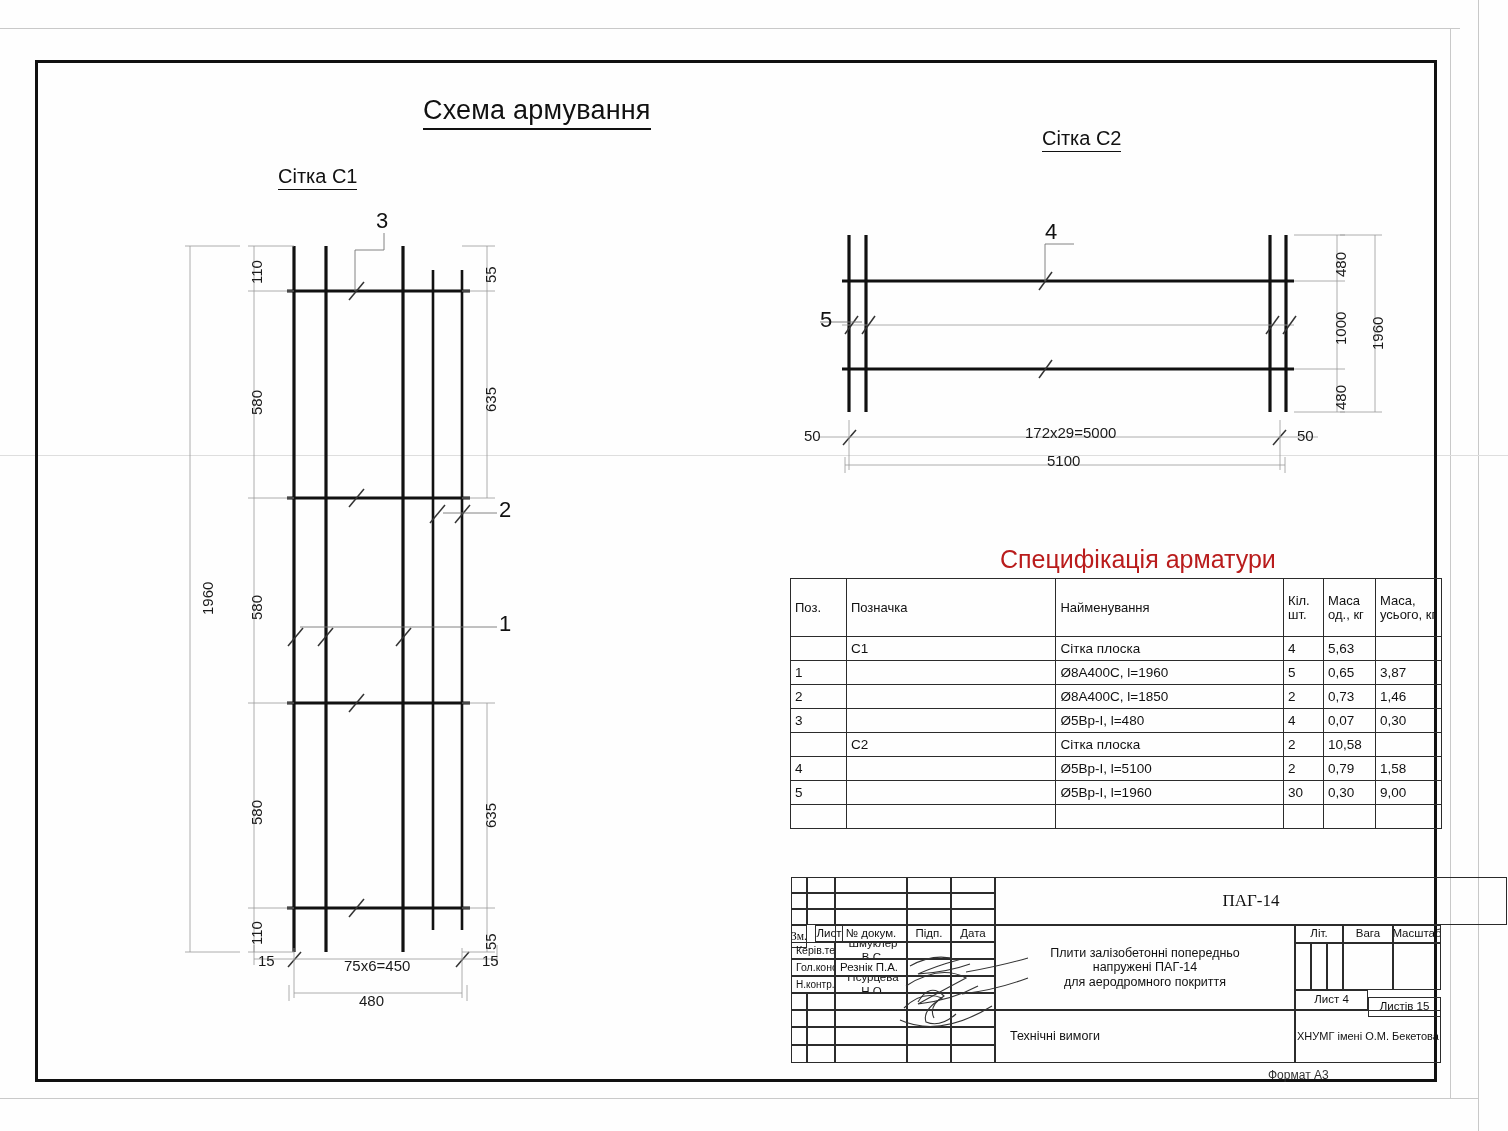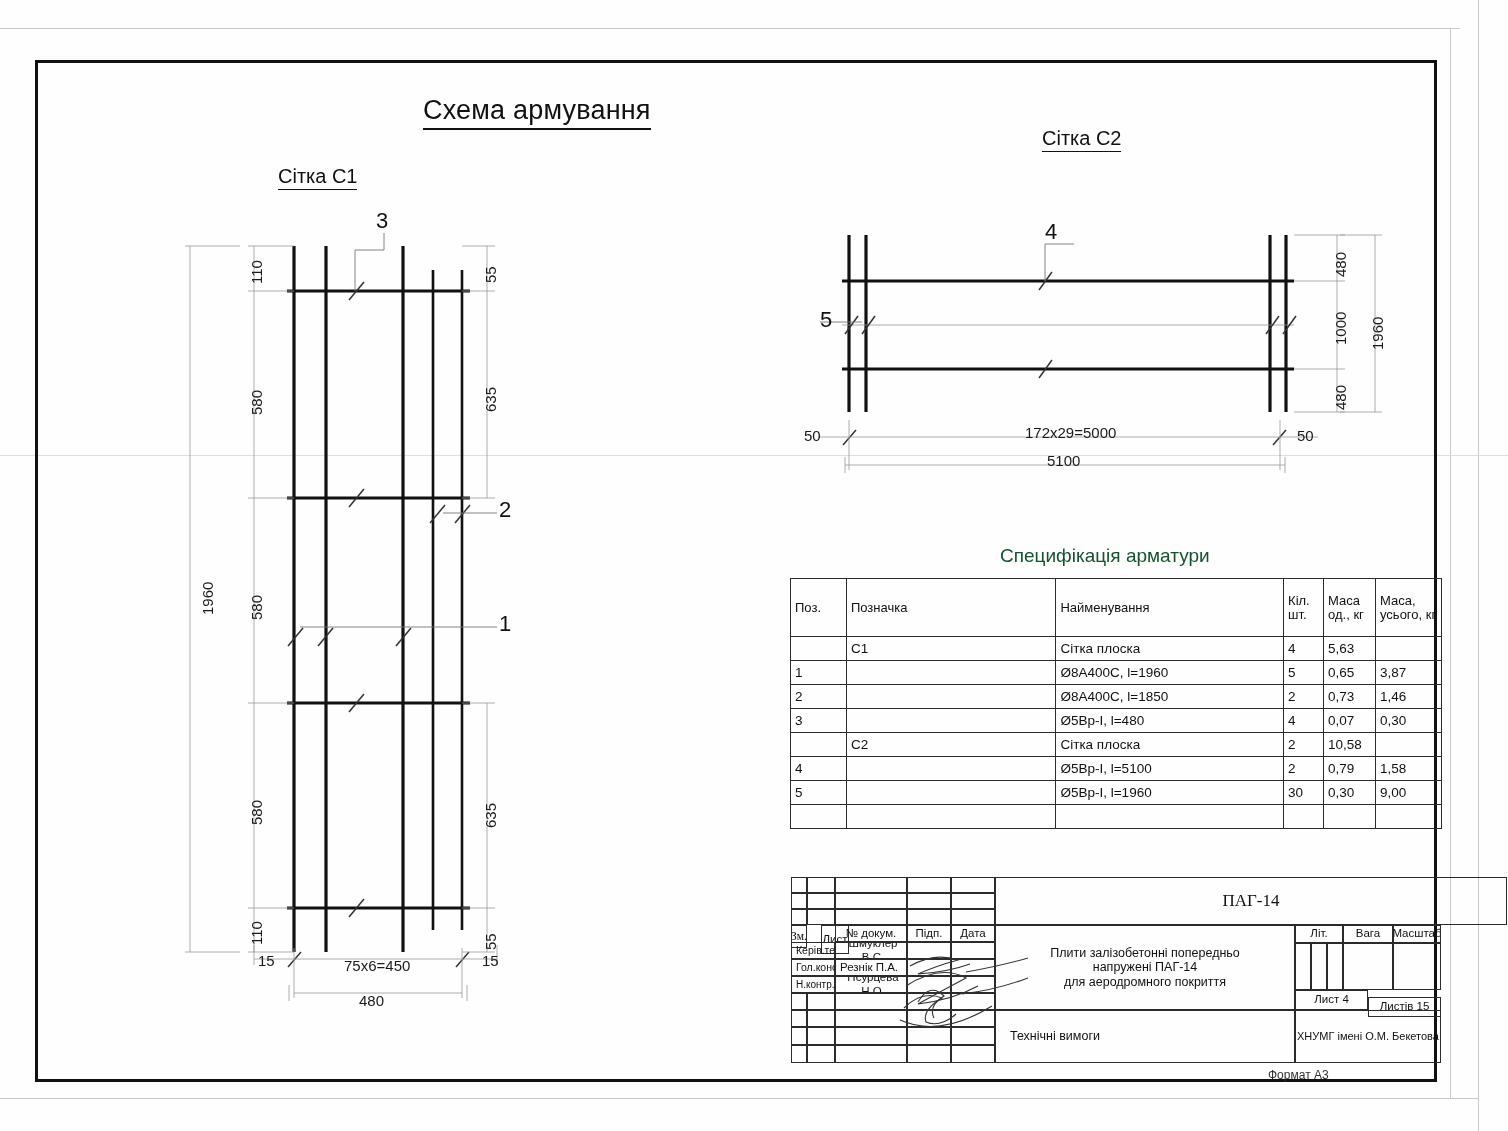--- a/index.html
+++ b/index.html
@@ -27,21 +27,21 @@
   .dimtxt{font-size:15px;color:#1a1a1a;font-family:"Liberation Sans",sans-serif;}
   .dimtxt.rot{transform:rotate(-90deg);transform-origin:0 0;}
   .poslabel{font-size:22px;color:#111;}
 
   .heading{position:absolute;font-size:27px;color:#111;
            border-bottom:2px solid #111;padding-bottom:2px;letter-spacing:0.2px;}
   .subheading{position:absolute;font-size:20px;color:#111;
            border-bottom:1.5px solid #111;padding-bottom:1px;}
 
   
-  .spec-title{position:absolute;left:1000px;top:545px;font-size:19px;color:#14532d;}
+  .spec-title{position:absolute;left:1000px;top:545px;font-size:25px;color:#b91c1c;}
   table.spec{position:absolute;left:790px;top:578px;width:652px;
              border-collapse:collapse;font-size:13.5px;color:#111;}
   table.spec td,table.spec th{border:1px solid #2b2b2b;padding:2px 4px;
              font-weight:normal;text-align:left;height:24px;box-sizing:border-box;}
   table.spec th{font-size:13px;line-height:1.06;height:58px;}
   td.nm{text-align:left;padding-left:8px;}
   .c-pos{width:56px;}
   .c-mark{width:210px;}
   .c-name{width:228px;}
   .c-qty{width:40px;}
@@ -337,21 +337,21 @@
     <div class="cell" style="left:116px;top:16px;width:44px;height:16px;"></div>
     <div class="cell" style="left:160px;top:16px;width:44px;height:16px;"></div>
 
     <div class="cell" style="left:0;top:32px;width:16px;height:16px;"></div>
     <div class="cell" style="left:16px;top:32px;width:28px;height:16px;"></div>
     <div class="cell" style="left:44px;top:32px;width:72px;height:16px;"></div>
     <div class="cell" style="left:116px;top:32px;width:44px;height:16px;"></div>
     <div class="cell" style="left:160px;top:32px;width:44px;height:16px;"></div>
 
     <div class="cell" style="left:0;top:48px;width:16px;height:23px;font-family:Liberation Serif, serif;">Зм.</div>
-    <div class="cell" style="left:30px;top:48px;width:28px;height:29px;">Лист</div>
+    <div class="cell" style="left:24px;top:48px;width:28px;height:17px;">Лист</div>
     <div class="cell" style="left:44px;top:48px;width:72px;height:17px;">№ докум.</div>
     <div class="cell" style="left:116px;top:48px;width:44px;height:17px;">Підп.</div>
     <div class="cell" style="left:160px;top:48px;width:44px;height:17px;">Дата</div>
 
     <div class="cell l" style="left:0;top:65px;width:44px;height:17px;font-size:10.5px;">Керів.теми</div>
     <div class="cell l" style="left:44px;top:65px;width:72px;height:17px;">Шмуклер В.С.</div>
     <div class="cell" style="left:116px;top:65px;width:44px;height:17px;"></div>
     <div class="cell" style="left:160px;top:65px;width:44px;height:17px;"></div>
 
     <div class="cell l" style="left:0;top:82px;width:44px;height:17px;font-size:10.5px;">Гол.констр.</div>

